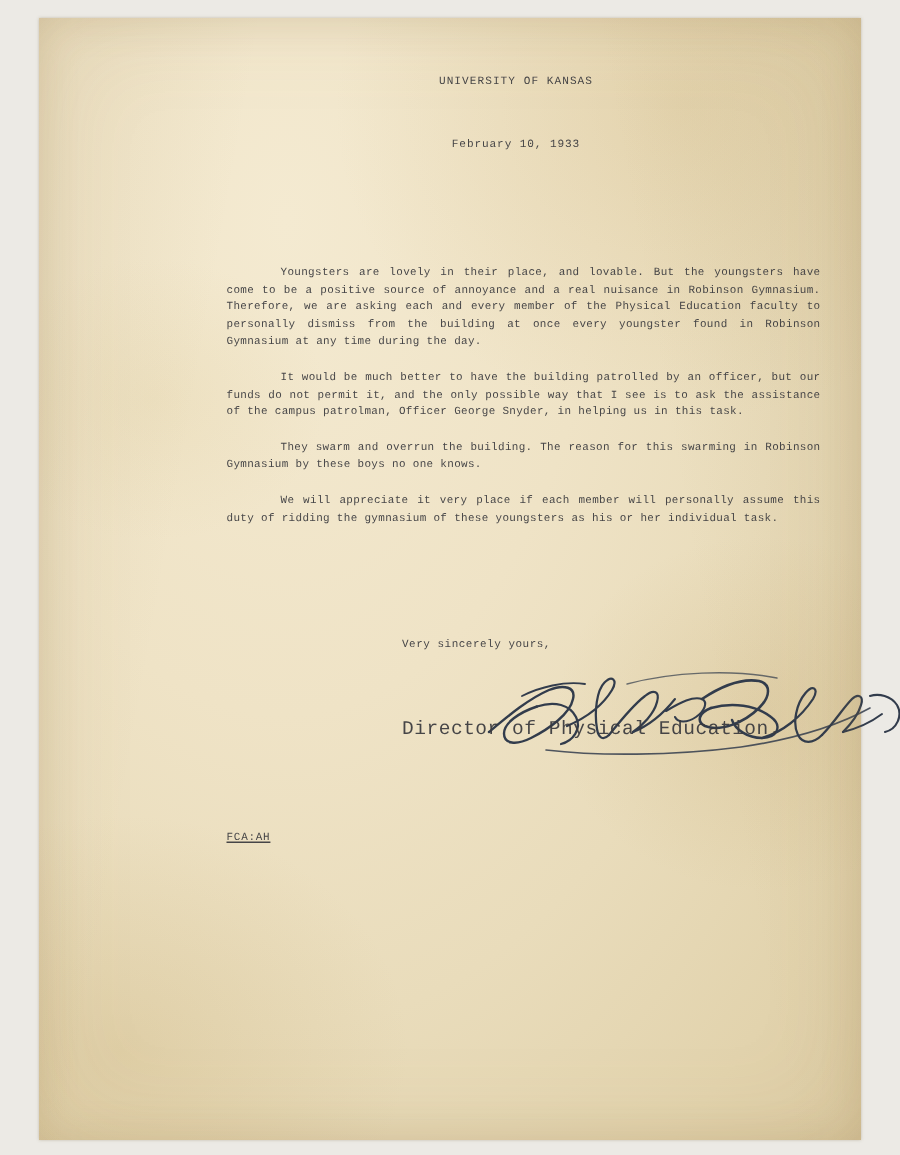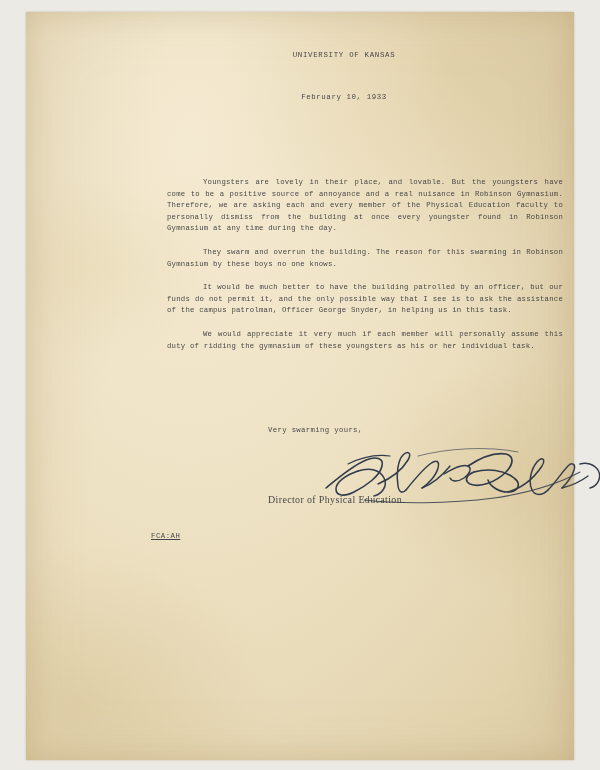--- a/index.html
+++ b/index.html
@@ -99,21 +99,21 @@
   }
   .salutation {
     position: absolute;
     top: 129px;
     left: 81px;
     font-size: 7.4px;
     letter-spacing: 0.55px;
   }
   .body-block {
     position: absolute;
-    left: 97px;
+    left: 81px;
     width: 396px;
     top: 165px;
   }
   .para {
     margin: 0 0 12px 0;
     text-indent: 36px;
     text-align: justify;
     font-size: 7.3px;
     line-height: 11.6px;
     letter-spacing: 0.22px;
@@ -121,29 +121,28 @@
   .closing {
     position: absolute;
     left: 198px;
     top: 413px;
     font-size: 7.3px;
     letter-spacing: 0.35px;
   }
   .sigtitle {
     position: absolute;
     left: 198px;
-    top: 483px;
-    font-size: 10px;
+    top: 469px;
+    font-size: 13px;
     letter-spacing: 0.35px;
-    font-family: Liberation Serif, serif;
   }
   .initials {
     position: absolute;
     left: 81px;
-    top: 519px;
+    top: 542px;
     font-size: 7.3px;
     letter-spacing: 0.5px;
     text-decoration: underline;
   }
   .signature {
     position: absolute;
     left: 248px;
     top: 432px;
     width: 300px;
     height: 70px;
@@ -173,26 +172,26 @@
 
       <div class="letterhead">
         <div class="lh-line1">UNIVERSITY OF KANSAS</div>
       </div>
 
       <div class="date">February 10, 1933</div>
 
 
       <div class="body-block">
         <p class="para">Youngsters are lovely in their place, and lovable. But the youngsters have come to be a positive source of annoyance and a real nuisance in Robinson Gymnasium. Therefore, we are asking each and every member of the Physical Education faculty to personally dismiss from the building at once every youngster found in Robinson Gymnasium at any time during the day.</p>
+        <p class="para">It would be much better to have the building patrolled by an officer, but our funds do not permit it, and the only possible way that I see is to ask the assistance of the campus patrolman, Officer George Snyder, in helping us in this task.</p>
         <p class="para">They swarm and overrun the building. The reason for this swarming in Robinson Gymnasium by these boys no one knows.</p>
-        <p class="para">It would be much better to have the building patrolled by an officer, but our funds do not permit it, and the only possible way that I see is to ask the assistance of the campus patrolman, Officer George Snyder, in helping us in this task.</p>
-        <p class="para">We would appreciate it very much if each member will personally assume this duty of ridding the gymnasium of these youngsters as his or her individual task.</p>
+        <p class="para">We will appreciate it very place if each member will personally assume this duty of ridding the gymnasium of these youngsters as his or her individual task.</p>
       </div>
 
-      <div class="closing">Very swarming yours,</div>
+      <div class="closing">Very sincerely yours,</div>
 
       <div class="signature">
         <svg width="300" height="70" viewBox="0 0 300 70" fill="none" xmlns="http://www.w3.org/2000/svg">
           <g stroke="#323c4c" stroke-linecap="round" stroke-linejoin="round" fill="none">
             <path d="M8 44 C 20 34, 34 22, 48 16 C 58 12, 66 14, 64 22 C 62 32, 48 42, 36 48 C 26 53, 18 52, 18 45 C 18 38, 28 31, 40 27" stroke-width="1.6"></path>
             <path d="M40 27 C 52 23, 62 26, 66 34 C 70 42, 64 50, 56 52" stroke-width="1.5"></path>
             <path d="M30 20 C 42 14, 58 10, 72 12" stroke-width="1.2"></path>
             <path d="M60 40 C 74 34, 84 26, 90 16 C 94 9, 90 6, 85 11 C 80 16, 78 30, 80 42 C 81 48, 84 50, 88 46" stroke-width="1.5"></path>
             <path d="M88 46 C 96 36, 104 26, 112 20 C 118 15, 122 17, 120 24 C 118 32, 110 40, 104 44" stroke-width="1.5"></path>
             <path d="M104 44 C 114 40, 124 32, 132 22" stroke-width="1.4"></path>

